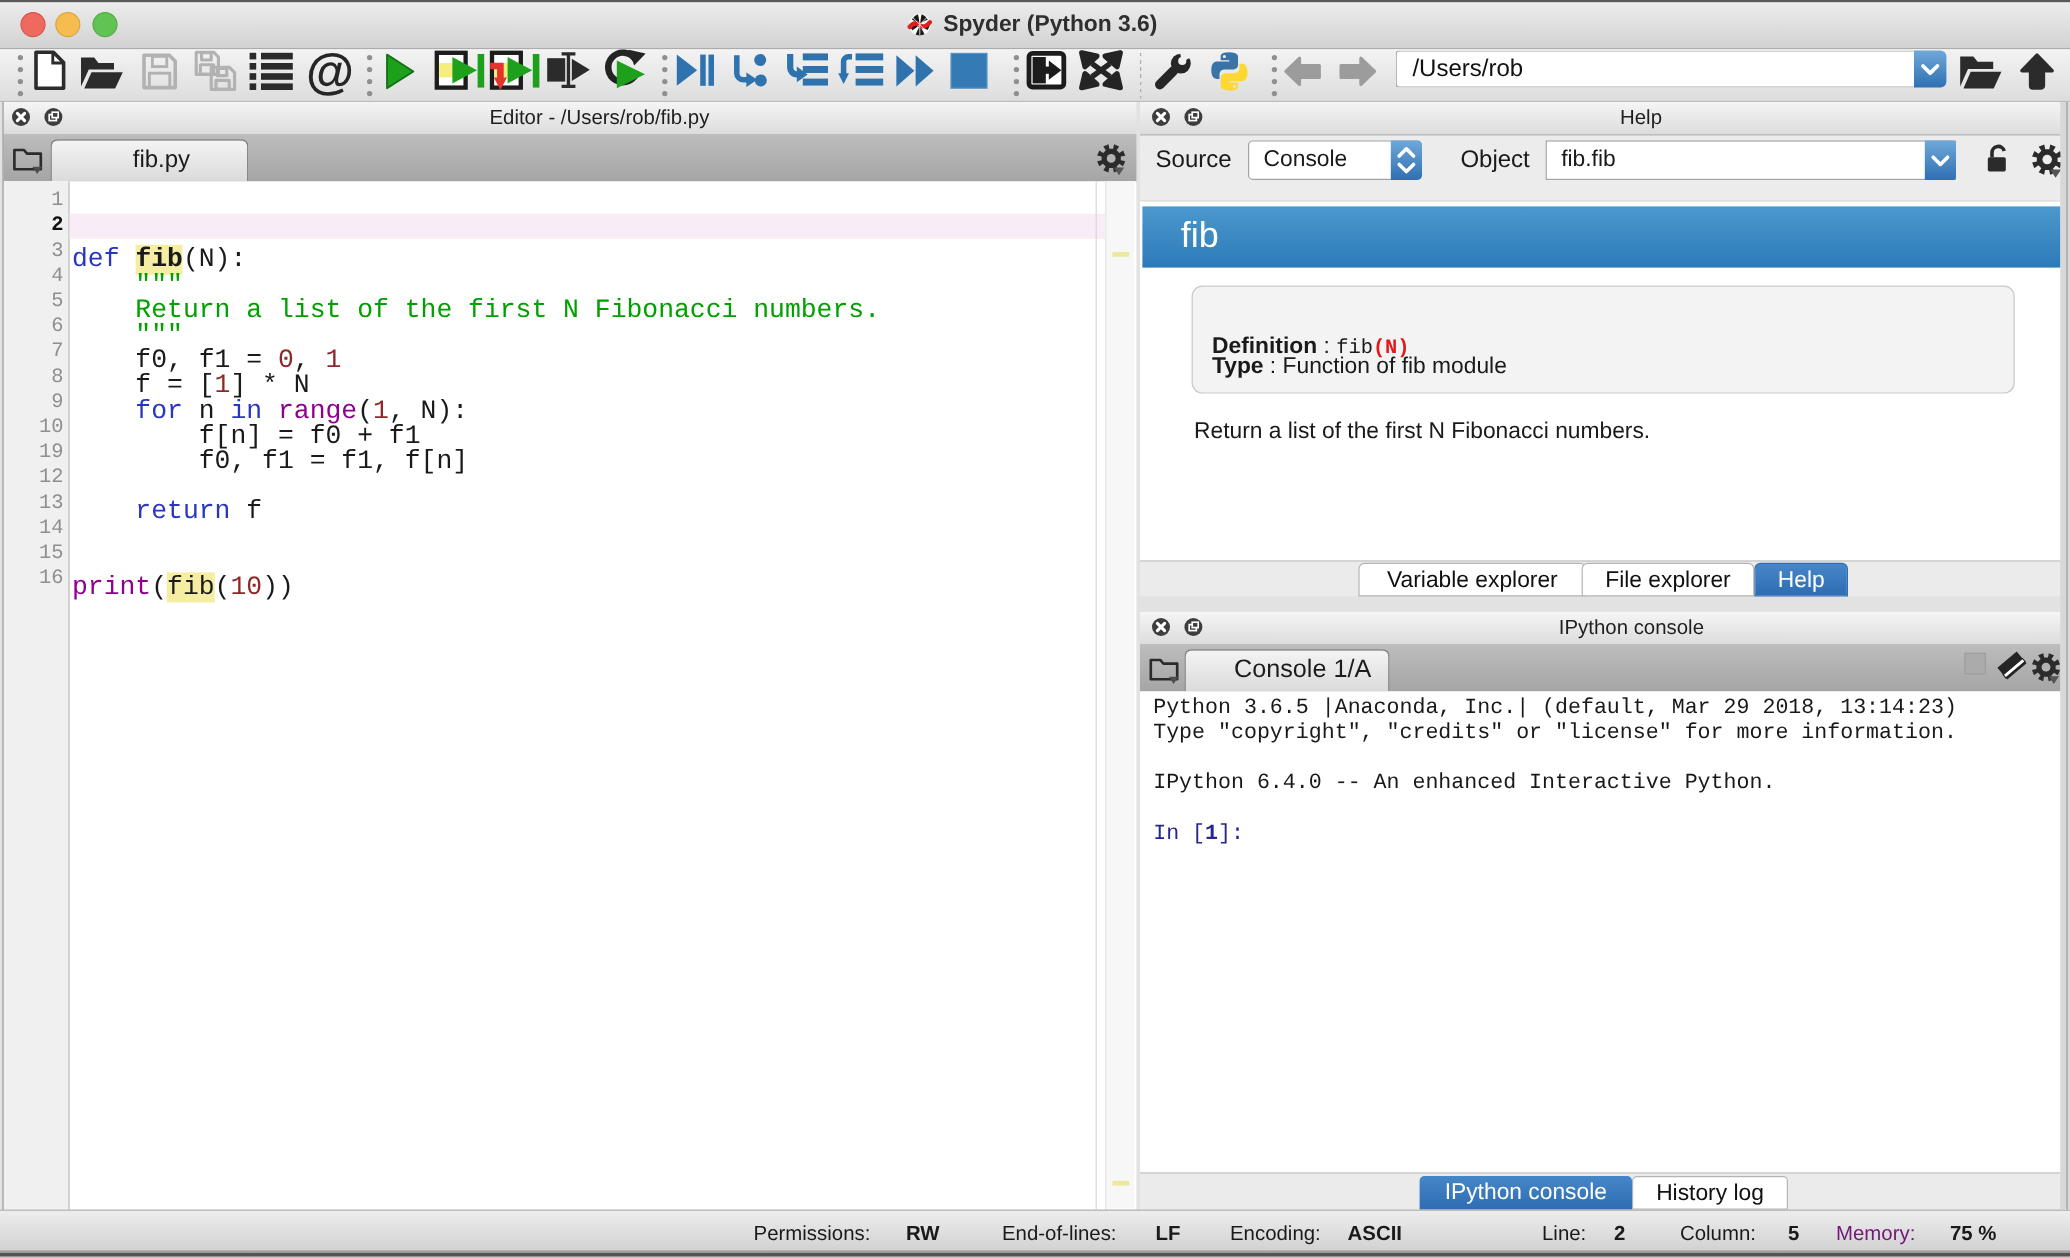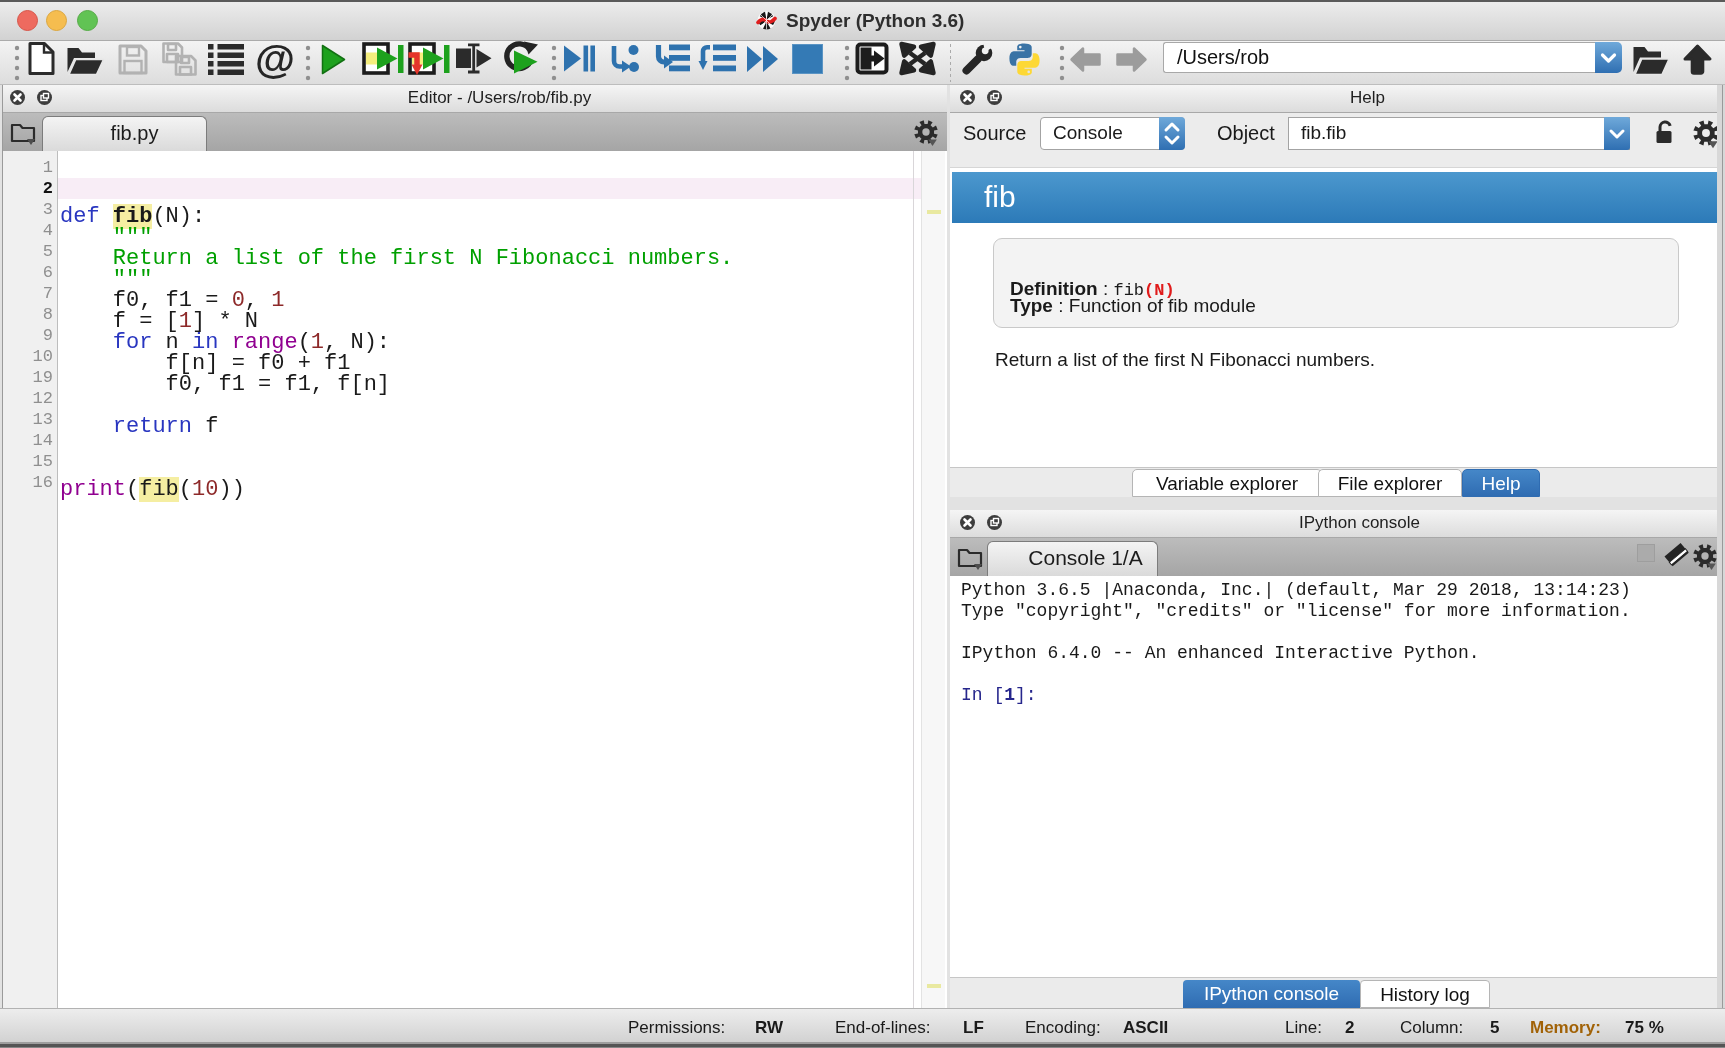--- a/index.html
+++ b/index.html
@@ -381,18 +381,18 @@
 <div class="abs" style="left:628px;top:1008px;height:36px;line-height:40px;font-size:17px;color:#1a1a1a;">Permissions:</div>
 <div class="abs" style="left:755px;top:1008px;height:36px;line-height:40px;font-size:17px;color:#1a1a1a;font-weight:bold;">RW</div>
 <div class="abs" style="left:835px;top:1008px;height:36px;line-height:40px;font-size:17px;color:#1a1a1a;">End-of-lines:</div>
 <div class="abs" style="left:963px;top:1008px;height:36px;line-height:40px;font-size:17px;color:#1a1a1a;font-weight:bold;">LF</div>
 <div class="abs" style="left:1025px;top:1008px;height:36px;line-height:40px;font-size:17px;color:#1a1a1a;">Encoding:</div>
 <div class="abs" style="left:1123px;top:1008px;height:36px;line-height:40px;font-size:17px;color:#1a1a1a;font-weight:bold;">ASCII</div>
 <div class="abs" style="left:1285px;top:1008px;height:36px;line-height:40px;font-size:17px;color:#1a1a1a;">Line:</div>
 <div class="abs" style="left:1345px;top:1008px;height:36px;line-height:40px;font-size:17px;color:#1a1a1a;font-weight:bold;">2</div>
 <div class="abs" style="left:1400px;top:1008px;height:36px;line-height:40px;font-size:17px;color:#1a1a1a;">Column:</div>
 <div class="abs" style="left:1490px;top:1008px;height:36px;line-height:40px;font-size:17px;color:#1a1a1a;font-weight:bold;">5</div>
-<div class="abs" style="left:1530px;top:1008px;height:36px;line-height:40px;font-size:17px;color:#a16207;font-weight:bold;">Memory:</div>
+<div class="abs" style="left:1530px;top:1008px;height:36px;line-height:40px;font-size:17px;color:#701a75;">Memory:</div>
 <div class="abs" style="left:1625px;top:1008px;height:52px;line-height:40px;font-size:17px;color:#1a1a1a;font-weight:bold;">75 %</div>
 
 <div class="abs" style="left:2px;top:85px;width:1px;height:923px;background:#9a9a9a;"></div>
 <div class="abs" style="left:1717px;top:85px;width:8px;height:923px;background:#d8d8d8;"></div>
 <div class="abs" style="left:1722px;top:85px;width:1px;height:923px;background:#9a9a9a;"></div>
 
 </body></html>

